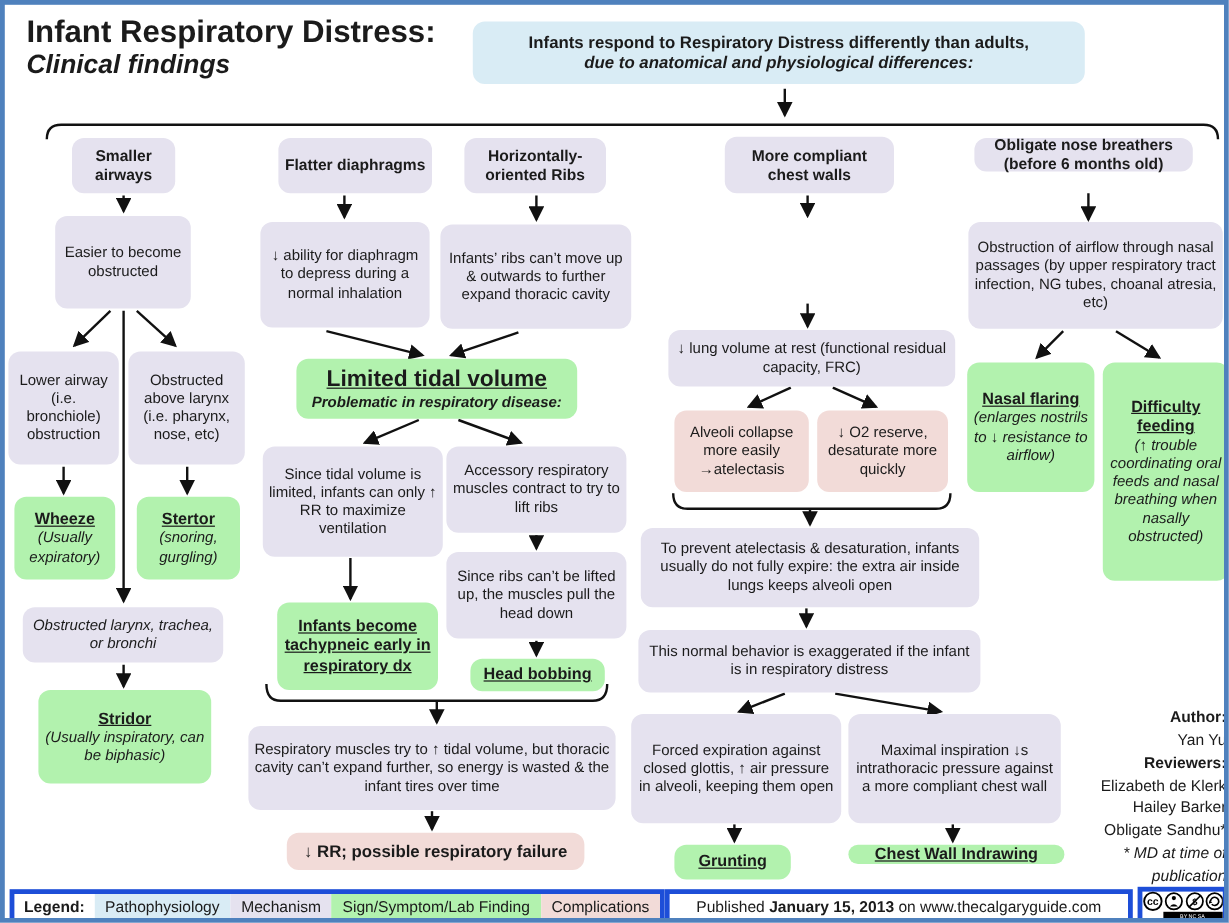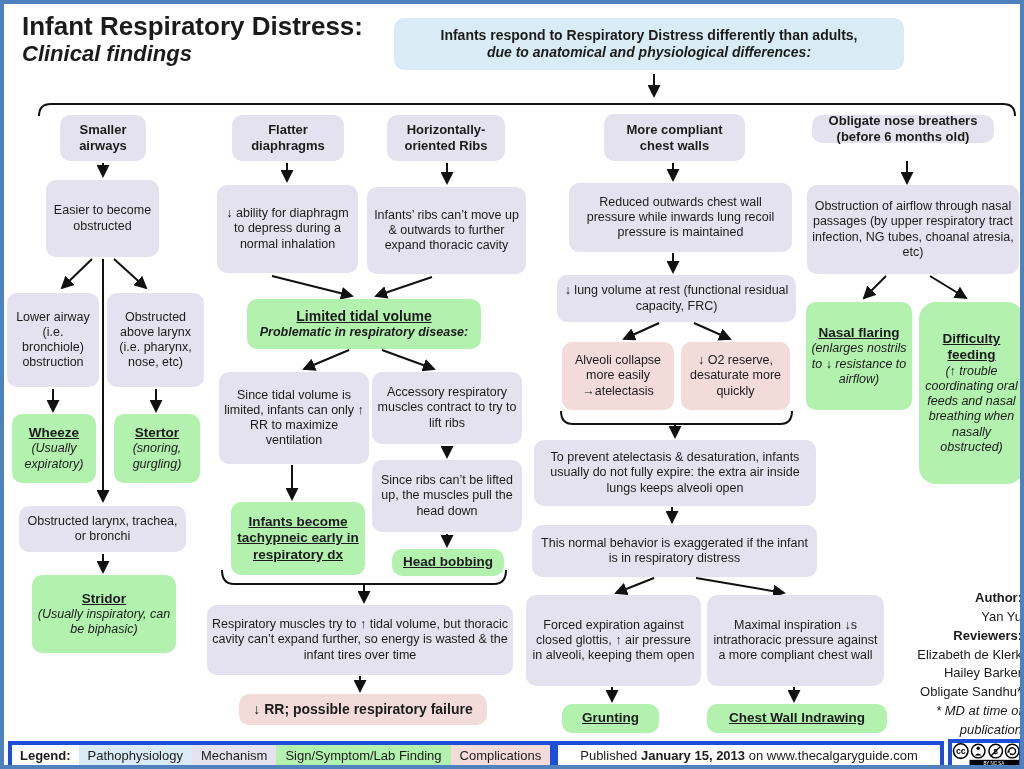--- a/index.html
+++ b/index.html
@@ -115,44 +115,44 @@
     <span>Obstructed above larynx (i.e. pharynx, nose, etc)</span>
   </div>
   <div class="bx sign" style="left:8px;top:410px;width:84px;height:69px;">
     <span class="st">Wheeze</span>
     <span class="ss">(Usually expiratory)</span>
   </div>
   <div class="bx sign" style="left:110px;top:410px;width:86px;height:69px;">
     <span class="st">Stertor</span>
     <span class="ss">(snoring, gurgling)</span>
   </div>
-  <div class="bx mech" style="left:15px;top:502px;width:167px;height:46px;">
+  <div class="bx mech" style="left:15px;top:502px;width:167px;height:46px;font-style:italic;">
     <span>Obstructed larynx, trachea, or bronchi</span>
   </div>
   <div class="bx sign" style="left:28px;top:571px;width:144px;height:78px;justify-content:center;">
     <span class="st">Stridor</span>
     <span class="ss">(Usually inspiratory, can be biphasic)</span>
   </div>
 
-  <div class="bx mech hdr" style="left:228px;top:111px;width:112px;height:46px;">
+  <div class="bx mech hdr" style="left:228px;top:111px;width:128px;height:46px;">
     <span>Flatter diaphragms</span>
   </div>
   <div class="bx mech" style="left:213px;top:181px;width:141px;height:88px;">
     <span>↓ ability for diaphragm to depress during a normal inhalation</span>
   </div>
 
   <div class="bx mech hdr" style="left:383px;top:111px;width:118px;height:46px;">
     <span>Horizontally-oriented  Ribs</span>
   </div>
   <div class="bx mech" style="left:363px;top:183px;width:159px;height:87px;">
     <span>Infants’ ribs can’t move up &amp; outwards to further expand thoracic cavity</span>
   </div>
 
   <div class="bx sign" style="left:243px;top:295px;width:234px;height:50px;">
-    <span class="st" style="font-size:14px;">Limited tidal volume</span>
+    <span class="st" style="font-size:19px;">Limited tidal volume</span>
     <span class="ss b">Problematic in respiratory disease:</span>
   </div>
   <div class="bx mech" style="left:215px;top:368px;width:150px;height:92px;">
     <span>Since tidal volume is limited, infants can only ↑ RR to maximize ventilation</span>
   </div>
   <div class="bx mech" style="left:368px;top:368px;width:150px;height:72px;">
     <span>Accessory respiratory muscles contract to try to lift ribs</span>
   </div>
   <div class="bx sign" style="left:227px;top:498px;width:134px;height:73px;">
     <span class="st">Infants become tachypneic early in respiratory dx</span>
@@ -166,23 +166,20 @@
   <div class="bx mech" style="left:203px;top:601px;width:306px;height:70px;align-items:center;">
     <span>Respiratory muscles try to ↑ tidal volume, but thoracic cavity can’t expand further, so energy is wasted &amp; the infant tires over time</span>
   </div>
   <div class="bx comp b" style="left:235px;top:690px;width:248px;height:31px;font-size:14px;">
     <span>↓ RR; possible respiratory failure</span>
   </div>
 
   <div class="bx mech hdr" style="left:600px;top:110px;width:141px;height:47px;">
     <span>More compliant chest walls</span>
   </div>
-  <div class="bx mech" style="left:565px;top:179px;width:223px;height:69px;">
-    <span>Reduced outwards chest wall pressure while inwards lung recoil pressure is maintained</span>
-  </div>
   <div class="bx mech" style="left:553px;top:271px;width:239px;height:47px;">
     <span>↓ lung volume at rest (functional residual capacity, FRC)</span>
   </div>
   <div class="bx comp" style="left:558px;top:338px;width:112px;height:68px;">
     <span>Alveoli collapse more easily →atelectasis</span>
   </div>
   <div class="bx comp" style="left:677px;top:338px;width:109px;height:68px;">
     <span>↓ O2 reserve, desaturate more quickly</span>
   </div>
   <div class="bx mech" style="left:530px;top:436px;width:282px;height:66px;">
@@ -193,35 +190,35 @@
   </div>
   <div class="bx mech" style="left:522px;top:591px;width:175px;height:91px;">
     <span>Forced expiration against closed glottis, ↑ air pressure in alveoli, keeping them open</span>
   </div>
   <div class="bx sign" style="left:558px;top:700px;width:97px;height:29px;">
     <span class="st">Grunting</span>
   </div>
   <div class="bx mech" style="left:703px;top:591px;width:177px;height:91px;">
     <span>Maximal inspiration ↓s intrathoracic pressure against a more compliant chest wall</span>
   </div>
-  <div class="bx sign" style="left:703px;top:700px;width:180px;height:29px;">
+  <div class="bx sign" style="left:703px;top:700px;width:180px;height:16px;">
     <span class="st">Chest Wall Indrawing</span>
   </div>
 
   <div class="bx mech hdr" style="left:808px;top:111px;width:182px;height:28px;">
     <span>Obligate nose breathers (before 6 months old)</span>
   </div>
   <div class="bx mech" style="left:803px;top:181px;width:212px;height:89px;">
     <span>Obstruction of airflow through nasal passages (by upper respiratory tract infection, NG tubes, choanal atresia, etc)</span>
   </div>
   <div class="bx sign" style="left:802px;top:298px;width:106px;height:108px;">
     <span class="st">Nasal flaring</span>
     <span class="ss">(enlarges nostrils to ↓ resistance to airflow)</span>
   </div>
-  <div class="bx sign" style="left:915px;top:298px;width:105px;height:182px;border-radius:17px;">
+  <div class="bx sign" style="left:915px;top:298px;width:105px;height:182px;">
     <span class="st">Difficulty feeding</span>
     <span class="ss">(↑ trouble coordinating oral feeds and nasal breathing when nasally obstructed)</span>
   </div>
 
   <div id="credits">
     <div class="b">Author:</div>
     <div>Yan Yu</div>
     <div class="b">Reviewers:</div>
     <div>Elizabeth de Klerk</div>
     <div>Hailey Barker</div>

